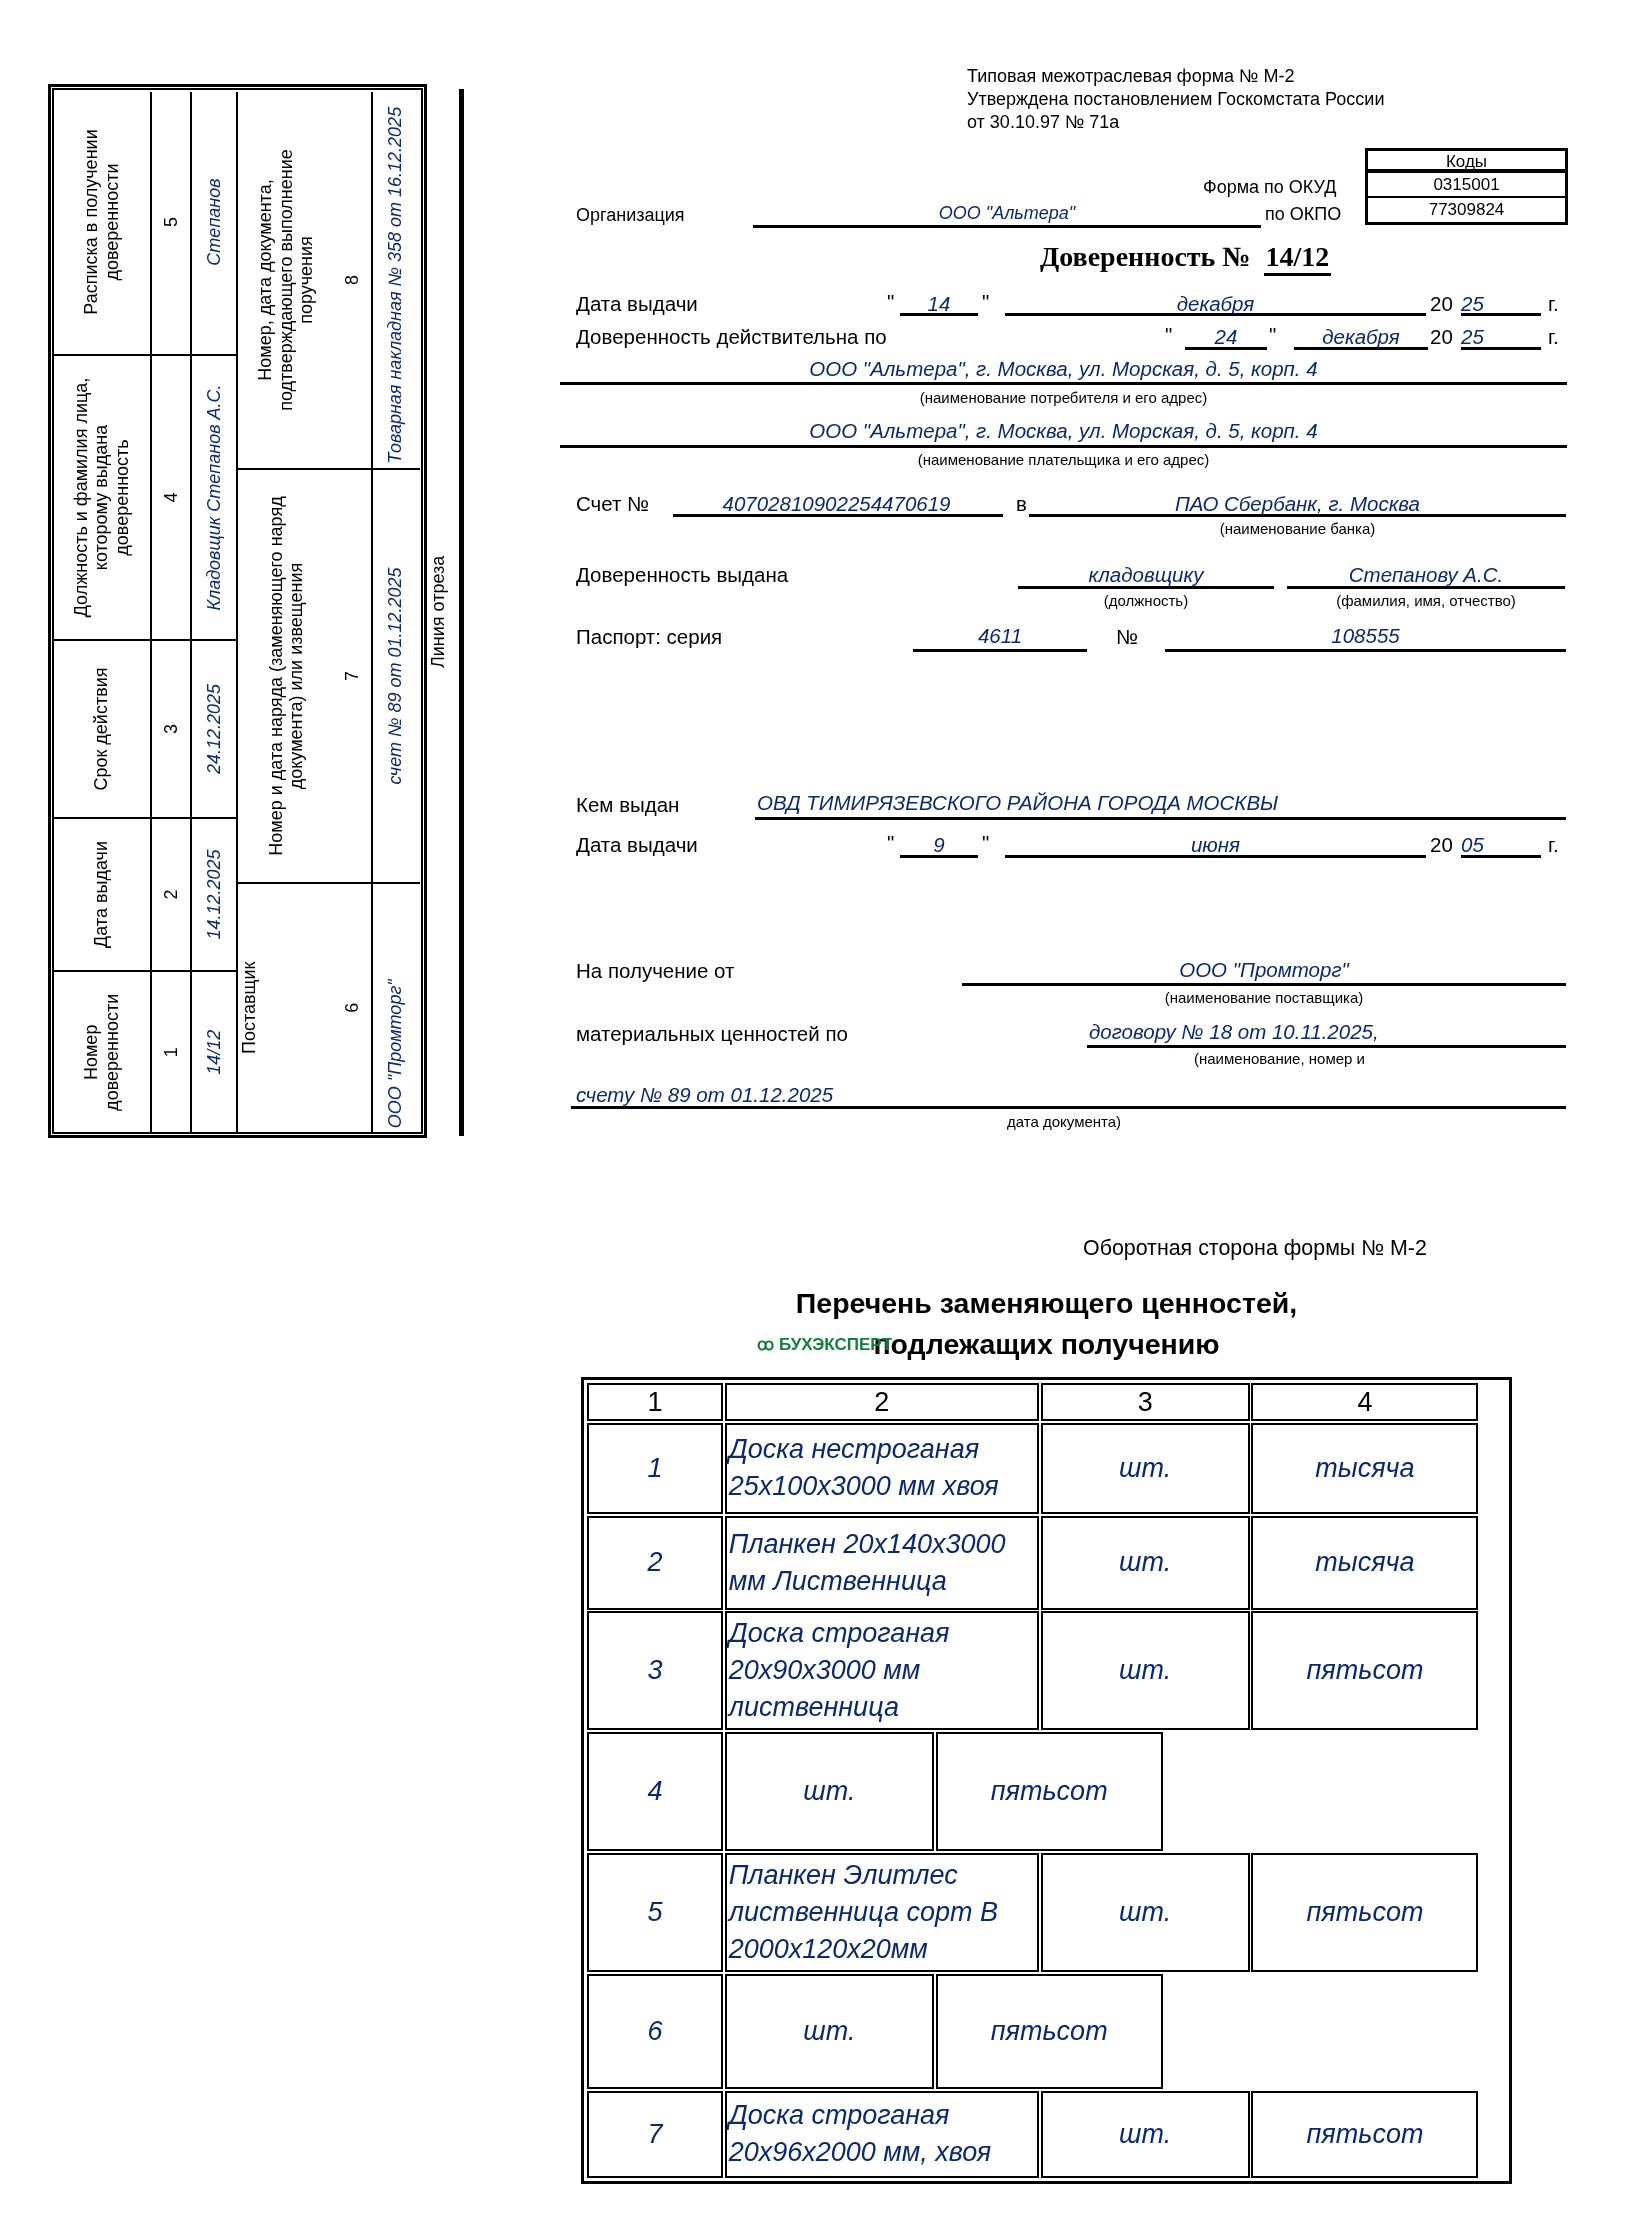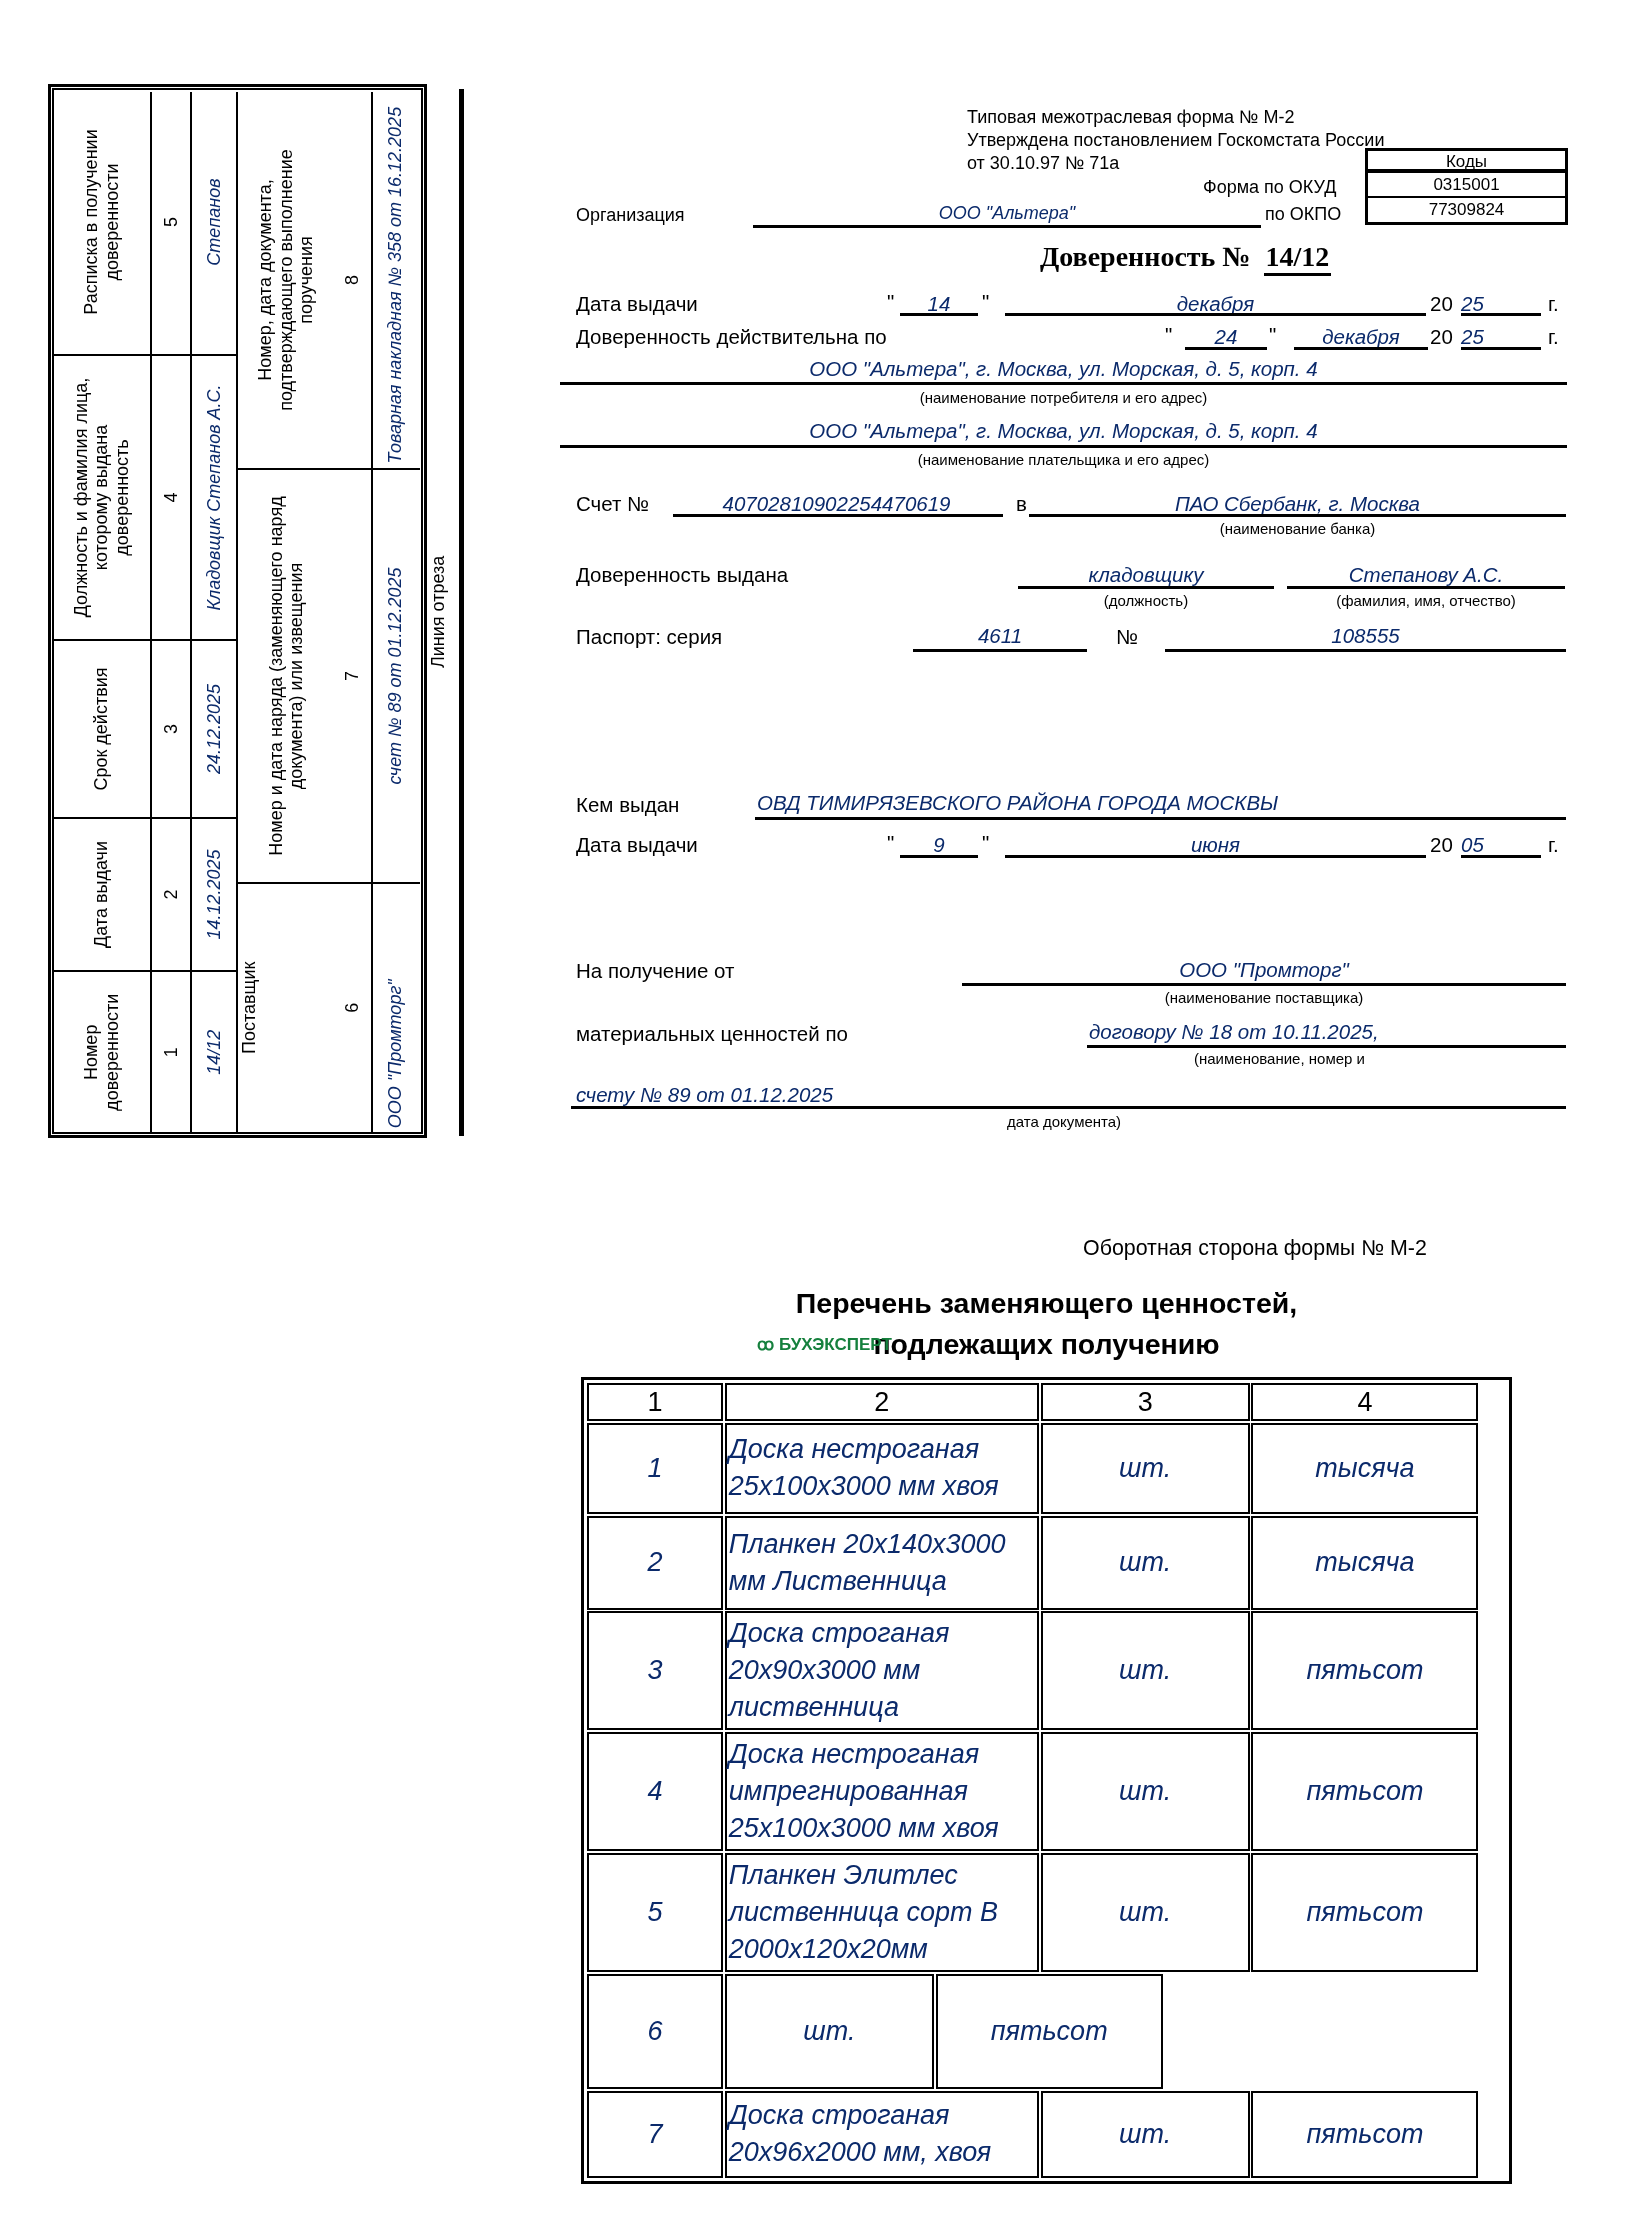--- a/index.html
+++ b/index.html
@@ -4,21 +4,21 @@
 <style>
   html,body{margin:0;padding:0;background:#fff;}
   body{width:1648px;height:2682px;position:relative;overflow:hidden;font-family:"Liberation Sans",sans-serif;color:#000;}
   .abs{position:absolute;}
   .blue{color:#0b2a6b;font-style:italic;}
   .lbl{font-size:20.5px;line-height:1;white-space:nowrap;}
   .cap{font-size:15px;line-height:1;white-space:nowrap;text-align:center;}
   .line{position:absolute;height:3.1px;background:#000;}
   .val{position:absolute;font-size:20.5px;line-height:1;white-space:nowrap;text-align:center;}
   
-  .hdr{font-size:18px;line-height:23px;margin-top:41px;}
+  .hdr{font-size:18px;line-height:23px;}
   .codes{position:absolute;left:1365px;top:148px;width:203px;border:3.1px solid #000;box-sizing:border-box;}
   .codes div{font-size:17px;text-align:center;box-sizing:border-box;}
   
   .stub-wrap{position:absolute;left:48px;top:1138px;width:1054px;height:379px;transform-origin:0 0;transform:rotate(-90deg);}
   .stub-outer{position:absolute;inset:0;border:3.1px solid #000;box-sizing:border-box;}
   .stub-inner{position:absolute;left:4px;top:4px;right:4px;bottom:4px;border:2.2px solid #000;box-sizing:border-box;}
   .sc{position:absolute;box-sizing:border-box;display:flex;align-items:center;justify-content:center;text-align:center;font-size:18px;line-height:20.5px;}
   .vl{position:absolute;width:2.2px;background:#000;}
   .hl{position:absolute;height:2.2px;background:#000;}
   .cutline{position:absolute;left:459px;top:89px;width:4.9px;height:1047px;background:#000;}
@@ -222,21 +222,20 @@
         <div class="tc blue w4" style="height: 94px;">тысяча</div>
       </div>
       <div class="trow">
         <div class="tc blue w1" style="height: 119px;">3</div>
         <div class="tc blue w2 l" style="height: 119px;">Доска строганая 20х90х3000 мм лиственница</div>
         <div class="tc blue w3" style="height: 119px;">шт.</div>
         <div class="tc blue w4" style="height: 119px;">пятьсот</div>
       </div>
       <div class="trow">
         <div class="tc blue w1" style="height: 119px;">4</div>
-        <div class="tc blue w2 l" style="height: 119px;">Доска нестроганая импрегнированная 25х100х3000 мм хвоя</div>
         <div class="tc blue w3" style="height: 119px;">шт.</div>
         <div class="tc blue w4" style="height: 119px;">пятьсот</div>
       </div>
       <div class="trow">
         <div class="tc blue w1" style="height: 119px;">5</div>
         <div class="tc blue w2 l" style="height: 119px;">Планкен Элитлес лиственница сорт В 2000х120х20мм</div>
         <div class="tc blue w3" style="height: 119px;">шт.</div>
         <div class="tc blue w4" style="height: 119px;">пятьсот</div>
       </div>
       <div class="trow">

